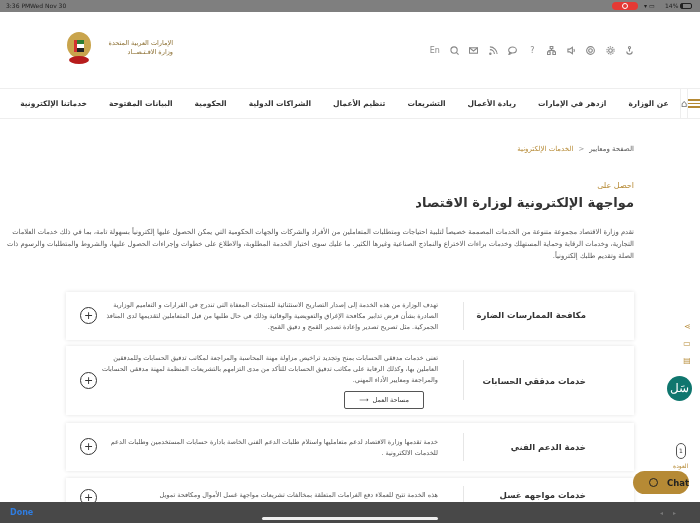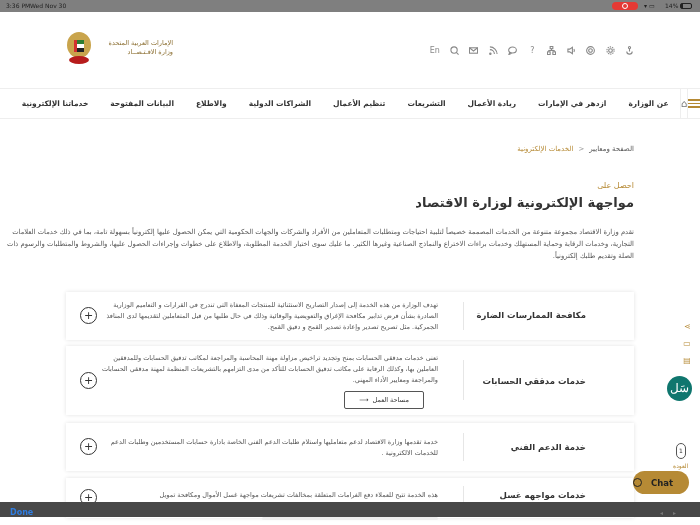--- a/index.html
+++ b/index.html
@@ -41,24 +41,24 @@
   .card .divider { position: absolute; right: 170px; width: 1px; background: #e6e6e6; }
   .card .card-desc { position: absolute; right: 196px; width: 340px; font-size: 6.5px; line-height: 11px; color: #555; text-align: right; margin-left: 20px; }
   .card .plus { position: absolute; left: 14px; width: 17px; height: 17px; border: 1px solid #333; border-radius: 50%; display: flex; align-items: center; justify-content: center; font-size: 11px; color: #333; line-height: 1; }
   .card .work-btn { position: absolute; right: 210px; width: 80px; height: 18px; border: 1px solid #555; border-radius: 2px; font-size: 6.5px; color: #333; display: flex; align-items: center; justify-content: center; gap: 4px; background: #fff; }
 
   .side-icons { position: absolute; left: 680px; top: 322px; width: 14px; display: flex; flex-direction: column; gap: 7px; align-items: center; }
   .side-icons .si { width: 10px; height: 10px; color: #b68a35; font-size: 8px; text-align: center; line-height: 10px; }
   .side-fab { position: absolute; left: 667px; top: 376px; width: 25px; height: 25px; border-radius: 50%; background: #0f766e; color: #fff; font-size: 12px; display: flex; align-items: center; justify-content: center; font-family: Liberation Serif, serif; }
   .back-top { position: absolute; left: 676px; top: 443px; width: 10px; height: 16px; border: 1px solid #555; border-radius: 5px; font-size: 6px; text-align: center; line-height: 14px; color: #333; }
   .back-top-label { position: absolute; left: 673px; top: 462px; font-size: 6px; color: #b68a35; direction: rtl; }
-  .chat-btn { position: absolute; left: 633px; top: 471px; width: 56px; height: 23px; border-radius: 12px; background: #b68a35; color: #222; font-size: 8.5px; font-weight: bold; display: flex; align-items: center; justify-content: flex-start; gap: 9px; }
+  .chat-btn { position: absolute; left: 633px; top: 471px; width: 56px; height: 23px; border-radius: 12px; background: #b68a35; color: #222; font-size: 8.5px; font-weight: bold; display: flex; align-items: center; justify-content: flex-end; gap: 9px; }
   .chat-btn .bubble { width: 9px; height: 9px; border: 1.5px solid #222; border-radius: 50%; }
 
-  .bottombar { position: absolute; left: 0; top: 502px; width: 700px; height: 15px; background: #484848; }
+  .bottombar { position: absolute; left: 0; top: 502px; width: 700px; height: 21px; background: #484848; }
   .bottombar .done { position: absolute; left: 10px; top: 6px; font-size: 8px; color: #2f7de1; font-weight: bold; }
   .bottombar .home-indicator { position: absolute; left: 262px; top: 15px; width: 176px; height: 3px; border-radius: 2px; background: #eee; }
   .bottombar .arrows { position: absolute; left: 660px; top: 7px; font-size: 6px; color: #777; letter-spacing: 10px; }
 </style>
 </head>
 <body>
 
 <div class="statusbar">
   <span class="time">3:36 PM</span>
   <span class="date">Wed Nov 30</span>
@@ -153,21 +153,21 @@
   </div>
   <div class="home-btn">
       <span>⌂</span>
     </div>
   <div class="nav-item">عن الوزارة</div>
   <div class="nav-item">ازدهر في الإمارات</div>
   <div class="nav-item">ريادة الأعمال</div>
   <div class="nav-item">التشريعات</div>
   <div class="nav-item">تنظيم الأعمال</div>
   <div class="nav-item">الشراكات الدولية</div>
-  <div class="nav-item">والاطلاع</div>
+  <div class="nav-item">الحكومية</div>
   <div class="nav-item">البيانات المفتوحة</div>
   <div class="nav-item">خدماتنا الإلكترونية</div>
   <div class="nav-item">المشاركة الرقمية</div>
 </div>
 
 <div class="breadcrumb">
   <span class="bc-home">الصفحة ومعايير</span>
   <span class="bc-sep">&lt;</span>
   <span class="bc-current">الخدمات الإلكترونية</span>
 </div>

